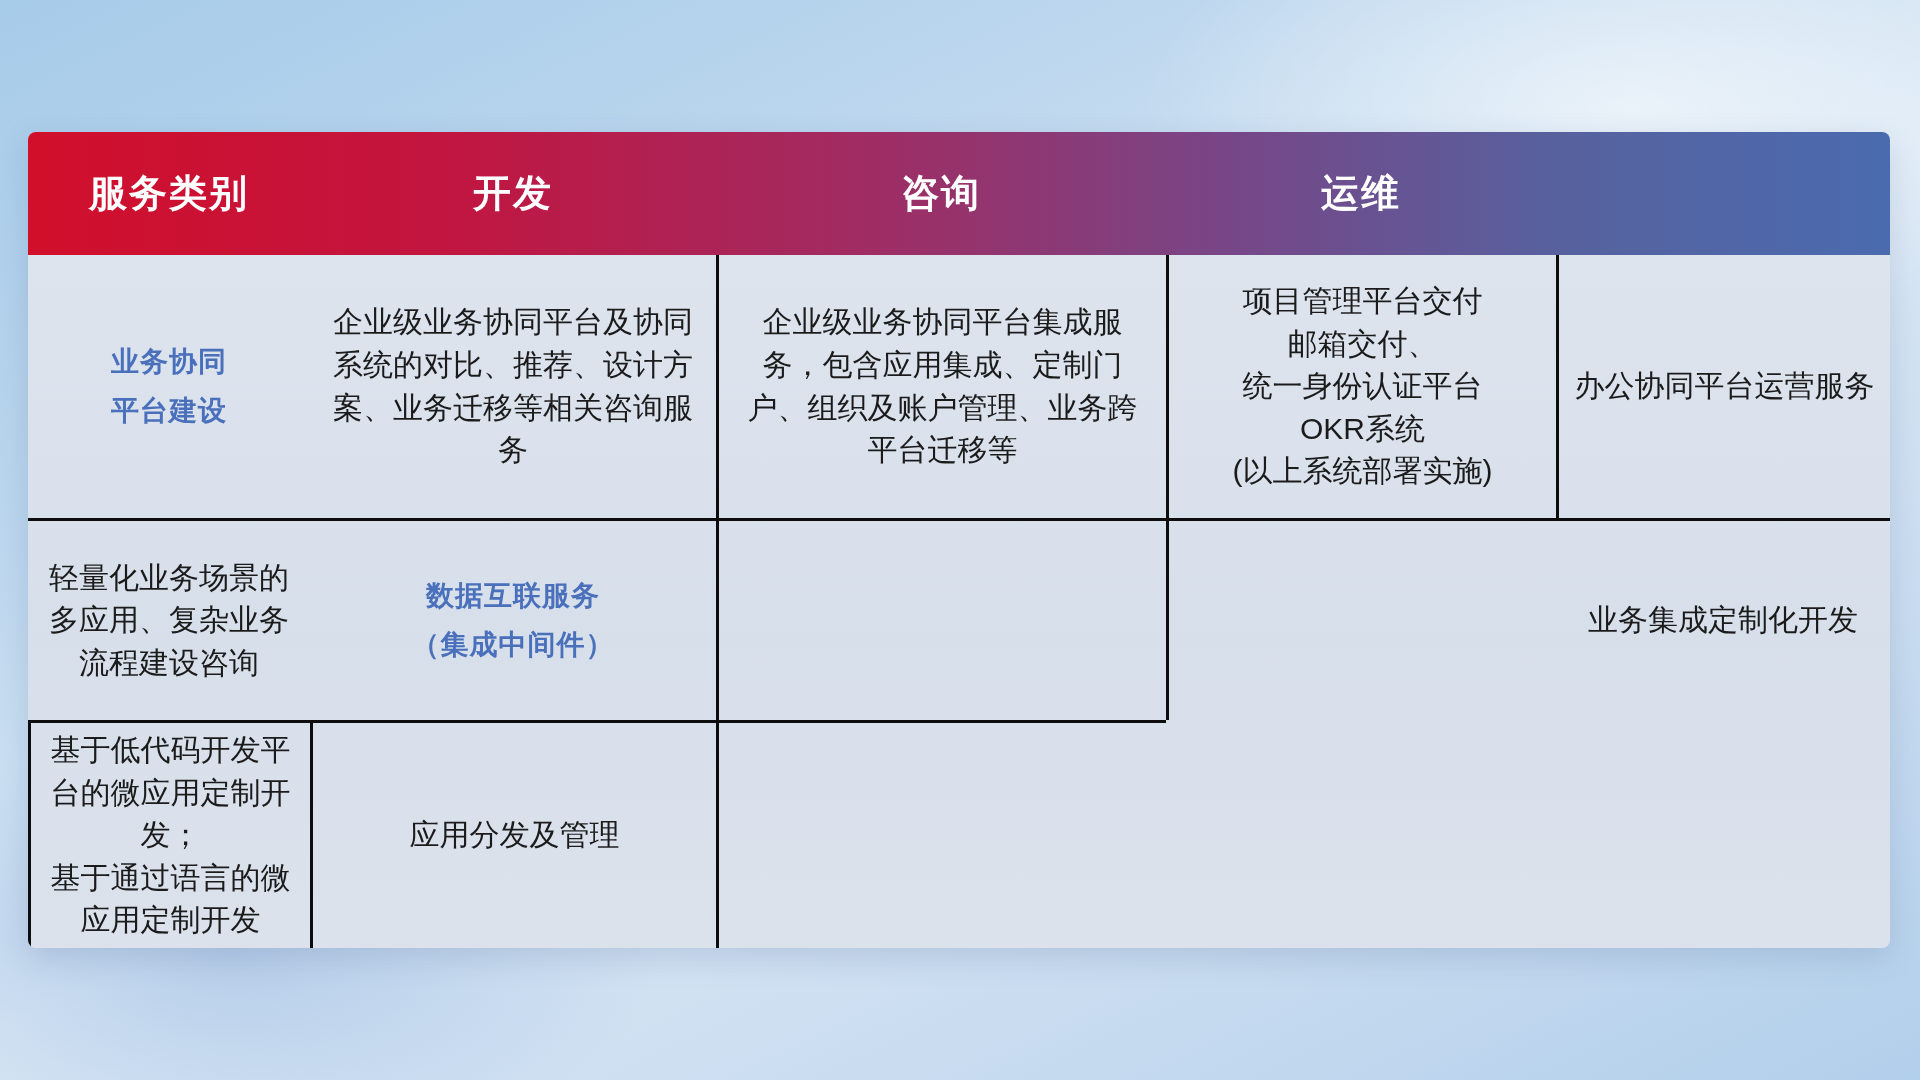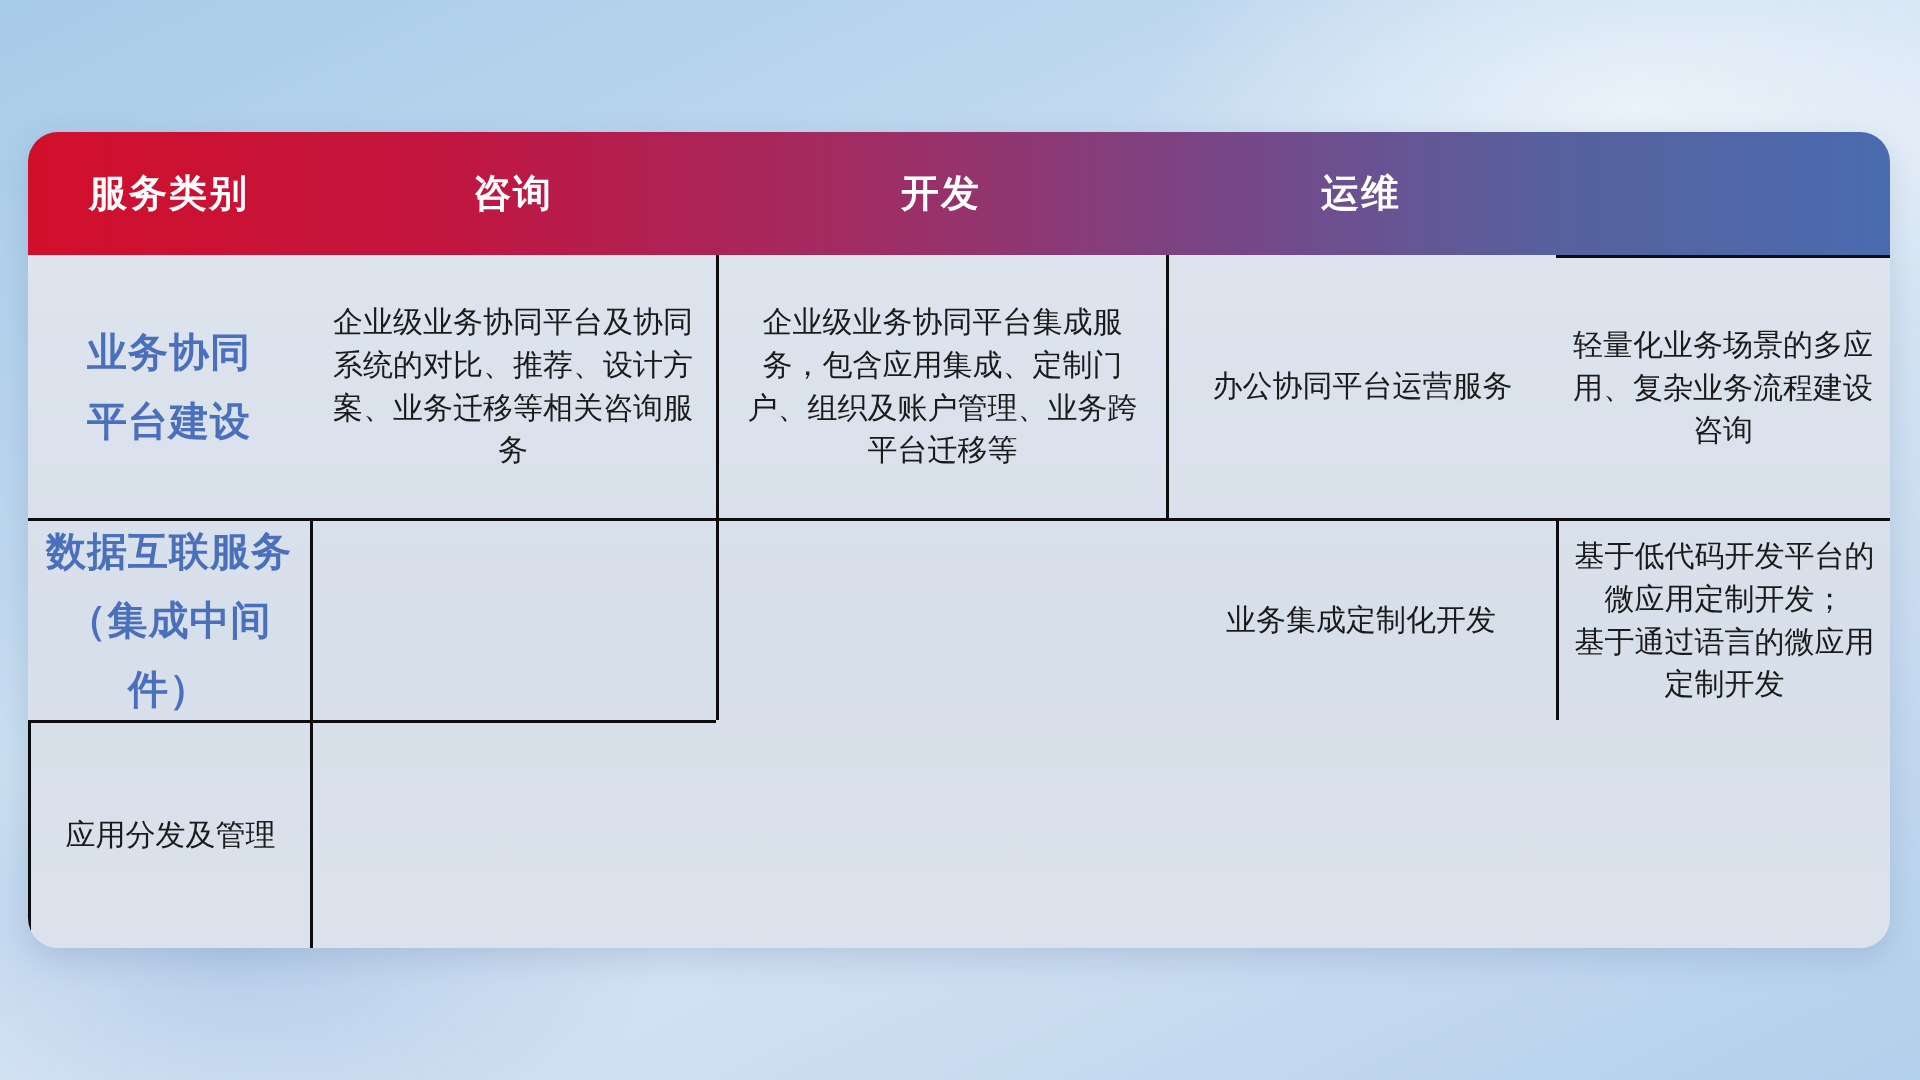--- a/index.html
+++ b/index.html
@@ -7,21 +7,21 @@
     width:1920px;height:1080px;overflow:hidden;position:relative;
     font-family:"Liberation Sans","DejaVu Sans",sans-serif;
     background:
       radial-gradient(620px 300px at 12% 88%, rgba(140,175,220,.45), rgba(140,175,220,0) 70%),
       radial-gradient(700px 340px at 85% 10%, rgba(255,255,255,.55), rgba(255,255,255,0) 70%),
       radial-gradient(900px 420px at 55% 55%, rgba(255,255,255,.35), rgba(255,255,255,0) 75%),
       linear-gradient(155deg,#a6cbe9 0%,#bdd7ee 28%,#dae8f5 52%,#c9dcf0 76%,#b2cfeb 100%);
   }
   .card{
     position:absolute;left:28px;top:132px;width:1862px;height:816px;
-    border-radius:30px;overflow:hidden;
+    border-radius:8px;overflow:hidden;
     box-shadow:0 10px 30px rgba(60,90,140,.18);
   }
   .thead{
     display:grid;grid-template-columns:282px 406px 450px 390px 334px;
     height:123px;
     background:linear-gradient(90deg,#d10f2b 0%,#c2153f 22%,#a02c63 45%,#764788 65%,#57619e 82%,#4a6baf 100%);
   }
   .th{
     display:flex;align-items:center;justify-content:center;
     color:#fff;font-size:38px;font-weight:bold;letter-spacing:2px;
@@ -32,44 +32,49 @@
     grid-template-rows:263px 202px 228px;
     background:linear-gradient(180deg,#dde4ee 0%,#d7dfea 55%,#dbe2ec 100%);
   }
   .td{
     display:flex;align-items:center;justify-content:center;
     text-align:center;padding:8px 14px;box-sizing:border-box;
     font-size:30px;line-height:1.42;color:#1b1b1b;
     white-space:pre-line;
   }
   .td.c1{
-    font-weight:bold;font-size:40px;line-height:1.72;color:#4a70bc;
+    font-weight:bold;font-size:28px;line-height:1.72;color:#4a70bc;
     padding:19px 4px;letter-spacing:1px;
   }
   .bl{border-left:3px solid #0d0d0d;}
   .bt{border-top:3px solid #0d0d0d;}
 </style>
 </head>
 <body>
 
 <div class="card">
 
   <div class="thead">
     <div class="th">服务类别</div>
+    <div class="th">开发</div>
     <div class="th">咨询</div>
-    <div class="th">开发</div>
     <div class="th">运维</div>
   </div>
 
   <div class="tbody">
 
     <div class="td c1">业务协同
 平台建设</div>
     <div class="td">企业级业务协同平台及协同系统的对比、推荐、设计方案、业务迁移等相关咨询服务</div>
     <div class="td bl">企业级业务协同平台集成服务，包含应用集成、定制门户、组织及账户管理、业务跨平台迁移等</div>
+    <div class="td bl">项目管理平台交付
+邮箱交付、
+统一身份认证平台
+OKR系统
+(以上系统部署实施)</div>
     <div class="td bl">办公协同平台运营服务</div>
 
     <div class="td bt">轻量化业务场景的多应用、复杂业务流程建设咨询</div>
     <div class="td c1 bt">数据互联服务
 （集成中间件）</div>
     <div class="td bl bt"></div>
     <div class="td bl bt"></div>
 
     <div class="td bt">业务集成定制化开发</div>
     <div class="td bl bt">基于低代码开发平台的微应用定制开发；

